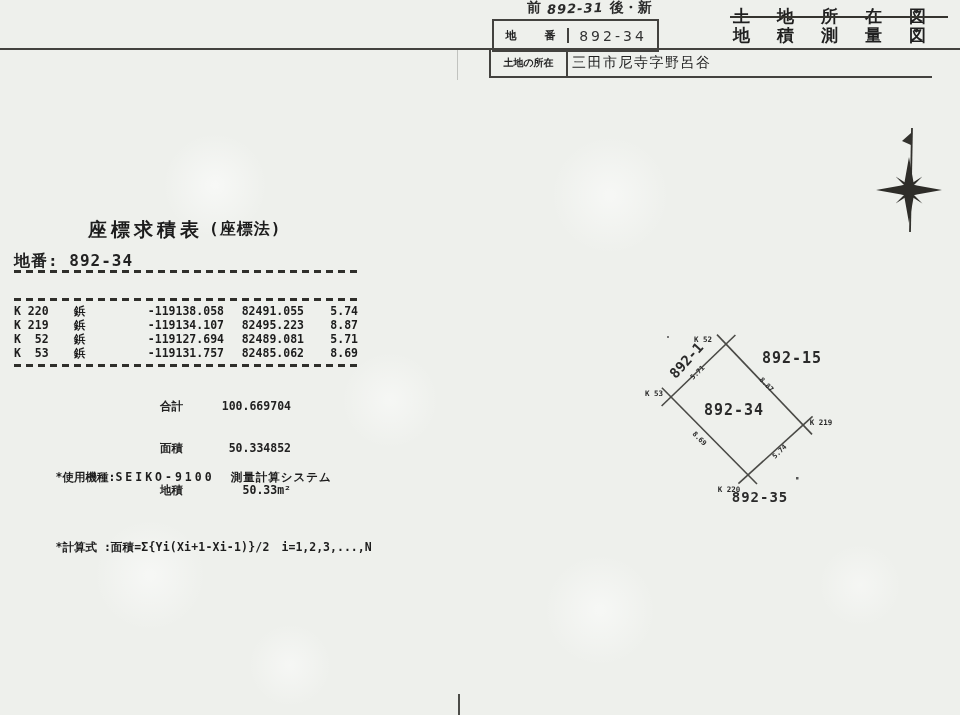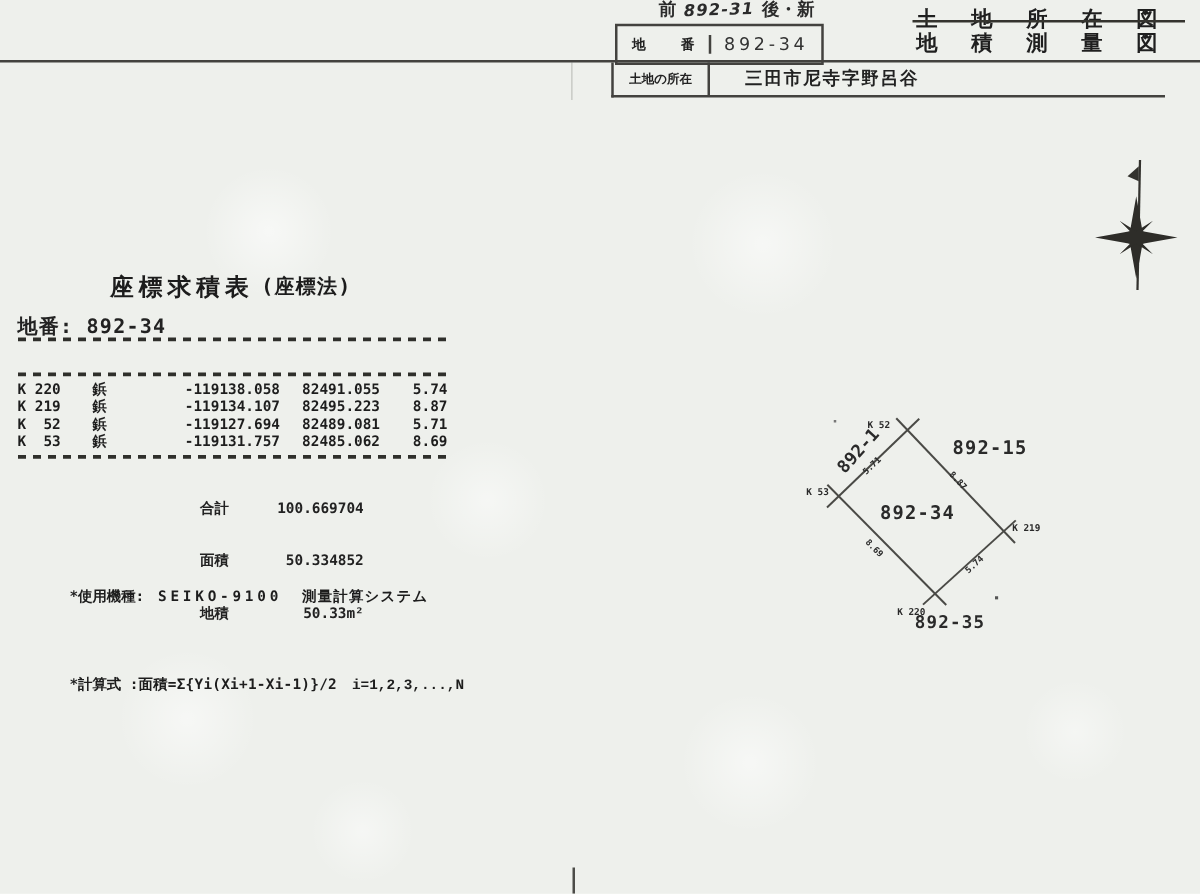--- a/index.html
+++ b/index.html
@@ -26,22 +26,22 @@
   .annotation .hand{font-style:italic; font-weight:600; font-size:13px; transform:rotate(-2deg); letter-spacing:1px;}
   .parcel-box{left:492px; top:19px; width:163px; height:29px; border:2px solid #43423f; display:flex;align-items:center;}
   .parcel-box .cell-label{width:73px; border-right:2px solid #43423f; display:flex; align-items:center;
     justify-content:center; font-size:11px; font-weight:bold; letter-spacing:28px; text-indent:28px; white-space:nowrap;}
   .parcel-box .cell-value{flex:1; display:flex; align-items:center; justify-content:center;
     font-size:14px; letter-spacing:3px; color:#333;}
   .location-row{left:489px; top:50px; width:441px; height:26px; border-left:2px solid #43423f;
     border-bottom:2px solid #43423f; display:flex;justify-content:flex-end;}
   .location-row .cell-label{width:75px; border-right:2px solid #43423f; display:flex; align-items:center;
     justify-content:center; font-size:10px; font-weight:bold; white-space:nowrap;}
-  .location-row .cell-value{flex:1; display:flex; align-items:center; padding-left:28px;
-    font-size:14px; font-weight:bold; letter-spacing:1.5px; white-space:nowrap;}
+  .location-row .cell-value{flex:1; display:flex; align-items:center; padding-left:4px;
+    font-size:14px; font-weight:normal; letter-spacing:1.5px; white-space:nowrap;}
   .doc-title{left:733px; top:7px; width:224px;}
   .title-line{position:relative; font-size:17px; font-weight:bold; letter-spacing:27px;
     white-space:nowrap; line-height:19px; color:#1f1f1f;}
   .title-line .strike{position:absolute; left:-3px; top:9px; width:218px; height:2px; background:#35342f;}
   .fold-top{left:457px; top:50px; width:1px; height:30px; background:rgba(60,60,55,.25);}
   .fold-bottom{left:458px; top:694px; width:2px; height:21px; background:#4c4c48;}
 
   
   .sheet-title{left:88px; top:217px; font-size:19px; font-weight:bold; letter-spacing:4px; color:#1c1c1c; white-space:nowrap;}
   .sheet-title .method{font-size:16px; letter-spacing:1px; margin-left:6px; vertical-align:2px;}
@@ -54,22 +54,22 @@
     font-size:11.5px; font-weight:bold; color:#1d1d1d;}
   .cols span:nth-child(3), .cols span:nth-child(4), .cols span:nth-child(5),
   .drow span:nth-child(3), .drow span:nth-child(4), .drow span:nth-child(5){text-align:right;}
   .cols{left:14px; top:281px; width:344px;}
   .cols span:nth-child(3){padding-right:14px;} .cols span:nth-child(4){padding-right:20px;}
   .drows{left:14px; top:304px; width:344px; line-height:14px;}
   .summary{left:160px; top:371px; line-height:14px; font-size:11.5px; font-weight:bold; white-space:pre;}
   .srow{display:grid; grid-template-columns:44px 87px;}
   .srow span:nth-child(2){text-align:right;}
   .notes{left:14px; top:428px; line-height:14px; font-size:11.5px; font-weight:bold; white-space:pre; color:#1d1d1d;}
-  .machine{letter-spacing:3px;margin-left:11px;} .system{margin-left:16px; letter-spacing:1px;}
-  .formula{letter-spacing:0.2px;} .range{margin-left:12px;font-family:Liberation Mono, monospace;}
+  .machine{letter-spacing:3px;} .system{margin-left:16px; letter-spacing:1px;}
+  .formula{letter-spacing:0.2px;} .range{margin-left:12px;}
 
   
   .diagram{left:620px; top:300px;}
   .compass{left:868px; top:118px;}
   svg text{font-family:"DejaVu Sans Mono", monospace; fill:#2a2a2a; font-weight:bold;}
 </style>
 </head>
 <body>
 
 <div class="page">

